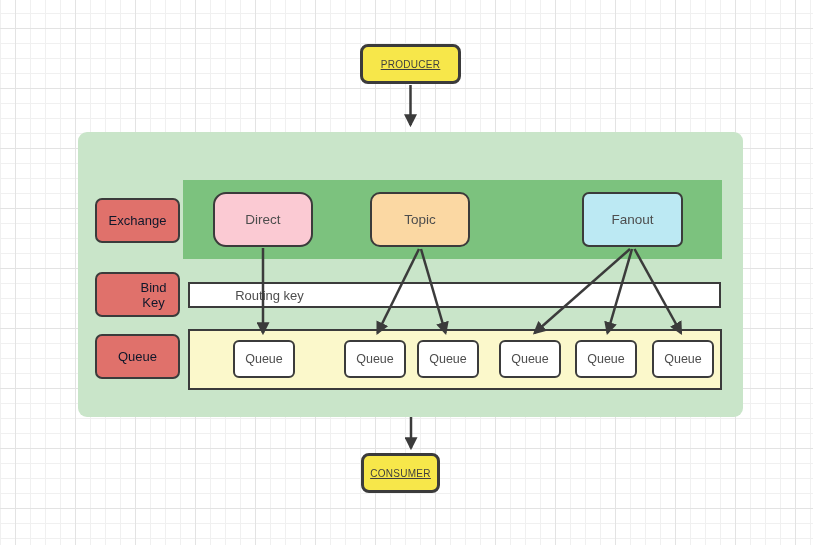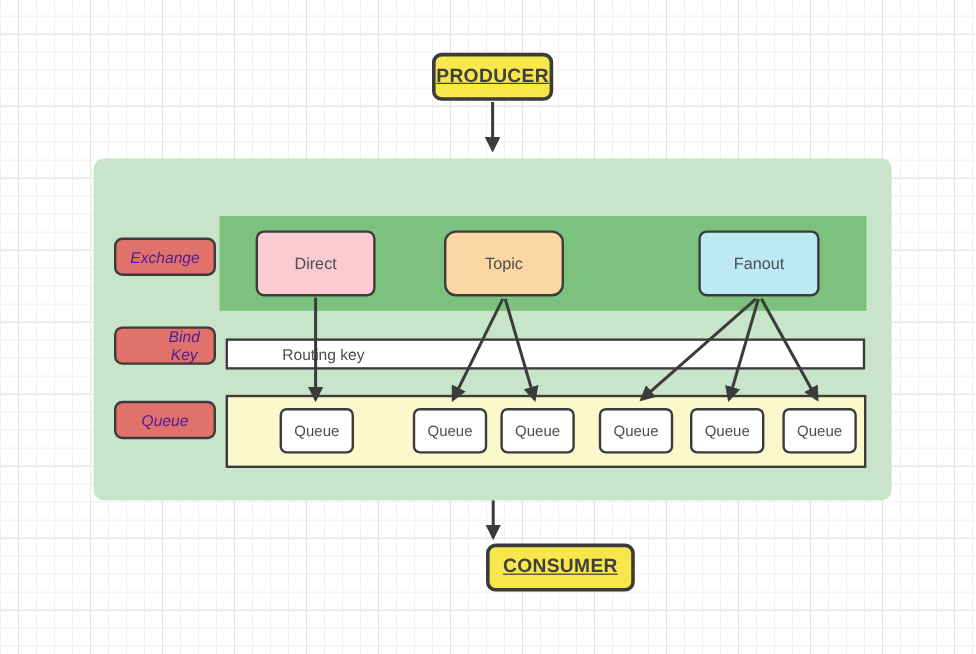--- a/index.html
+++ b/index.html
@@ -33,21 +33,21 @@
   }
   .shape{
     position:absolute;box-sizing:border-box;
     border:2.5px solid var(--border);
     display:flex;align-items:center;justify-content:center;
     text-align:center;
   }
   .node{
     background:var(--node-yellow);
     border-width:3px;border-radius:8px;
-    font-size:16px;font-weight:700;color:#3f3f3f;
+    font-size:10px;font-weight:400;color:#3f3f3f;
     letter-spacing:.3px;
   }
   .node span{text-decoration:underline;}
   .broker{
     position:absolute;left:78px;top:132px;width:665px;height:285px;
     background:var(--broker-bg);border-radius:9px;
   }
   .broker-title{
     position:absolute;left:146px;top:151px;
     font-size:14px;color:var(--text);letter-spacing:.5px;
@@ -59,25 +59,25 @@
     border:2.5px solid var(--border);
     display:flex;align-items:center;
     font-size:13px;color:var(--text);
   }
   .routing-bar span{position:absolute;left:22px;width:115px;text-align:center;}
   .queue-band{
     left:188px;top:329px;width:534px;height:61px;background:var(--queue-band);
     border:2.5px solid var(--border);
   }
   .red-label{
-    background:var(--label-red);width:85px;height:32px;
-    font-size:13px;color:#4c1d95;border-radius:7px;font-style:italic;
+    background:var(--label-red);width:85px;height:45px;
+    font-size:13px;color:#0f172a;border-radius:7px;
   }
   .exchange{width:100px;height:55px;font-size:13.5px;border-radius:7px;}
-  .direct{left:213px;top:192px;background:var(--pink);}
+  .direct{left:213px;top:192px;background:var(--pink);border-radius:13px;}
   .topic{left:370px;top:192px;background:var(--peach);border-radius:10px;}
   .fanout{left:582px;top:192px;width:101px;background:var(--cyan);}
   .queue-box{
     width:62px;height:38px;top:340px;background:#ffffff;
     font-size:12.5px;border-radius:6px;border-width:2.5px;
   }
   .arrows{position:absolute;left:0;top:0;width:813px;height:545px;pointer-events:none;}
 </style>
 </head>
 <body>
@@ -108,21 +108,21 @@
 
   <div class="band queue-band"></div>
 
   <div class="shape queue-box" style="left:233px;">Queue</div>
   <div class="shape queue-box" style="left:344px;">Queue</div>
   <div class="shape queue-box" style="left:417px;">Queue</div>
   <div class="shape queue-box" style="left:499px;">Queue</div>
   <div class="shape queue-box" style="left:575px;">Queue</div>
   <div class="shape queue-box" style="left:652px;">Queue</div>
 
-  <div class="shape node" style="left:361px;top:453px;width:124px;height:40px;margin-left:44px;">
+  <div class="shape node" style="left:361px;top:453px;width:79px;height:40px;">
     <span>CONSUMER</span>
   </div>
 
   <svg class="arrows" viewBox="0 0 813 545">
     <defs>
       <marker id="ah" markerUnits="userSpaceOnUse" markerWidth="13" markerHeight="13" viewBox="0 0 12 12" refX="10" refY="6" orient="auto">
         <path d="M0,0 L12,6 L0,12 Z" fill="#3b3b3b"></path>
       </marker>
     </defs>
     <g stroke="#3b3b3b" stroke-width="2.5" fill="none">

